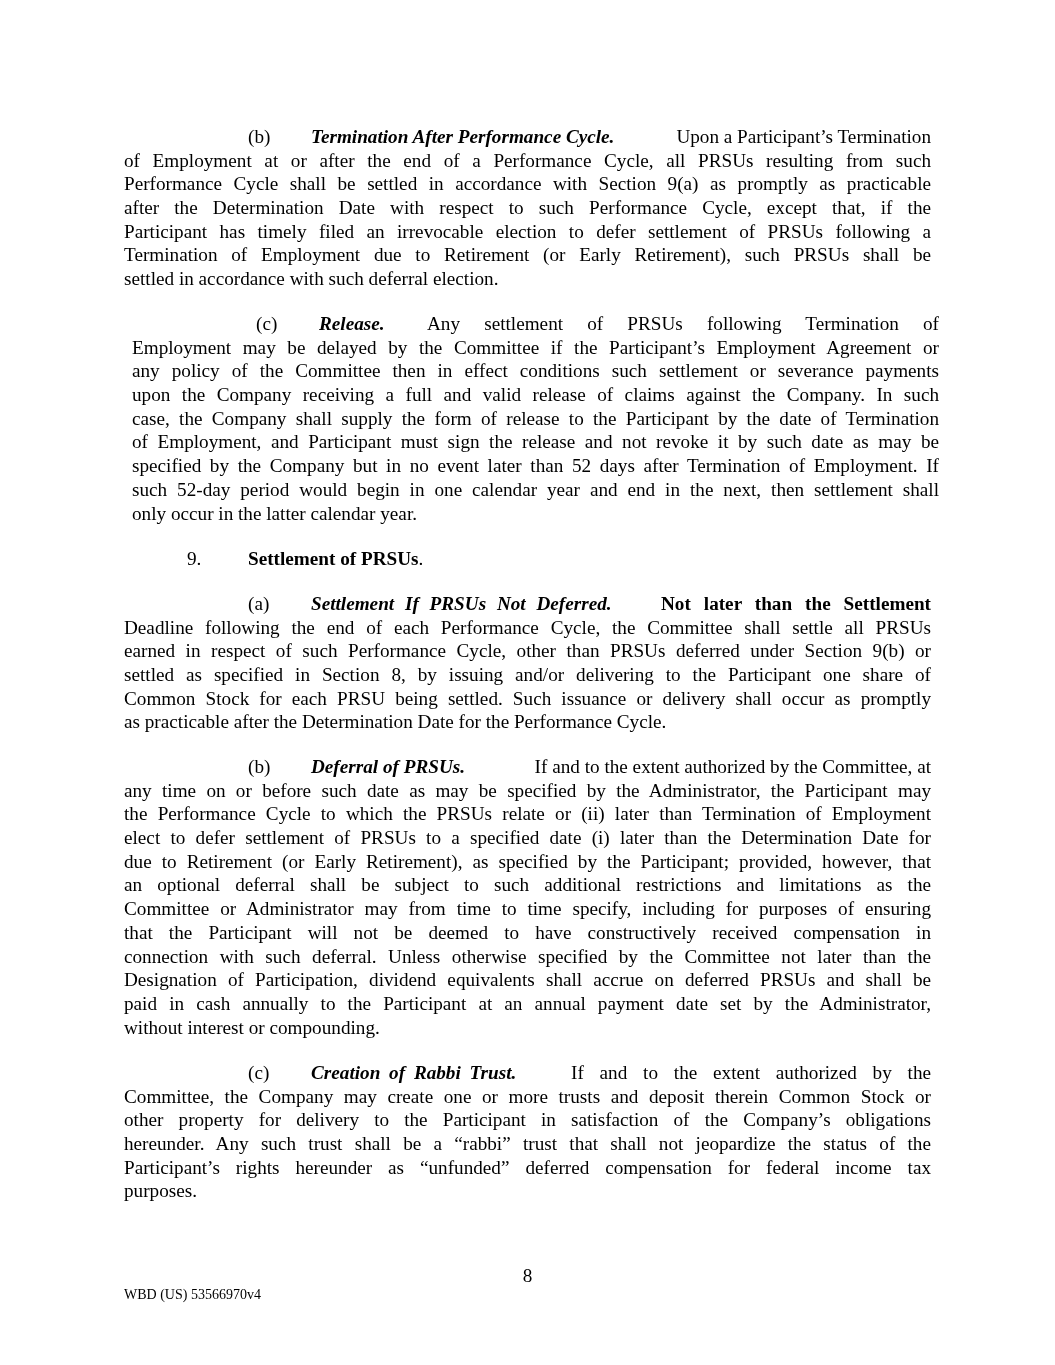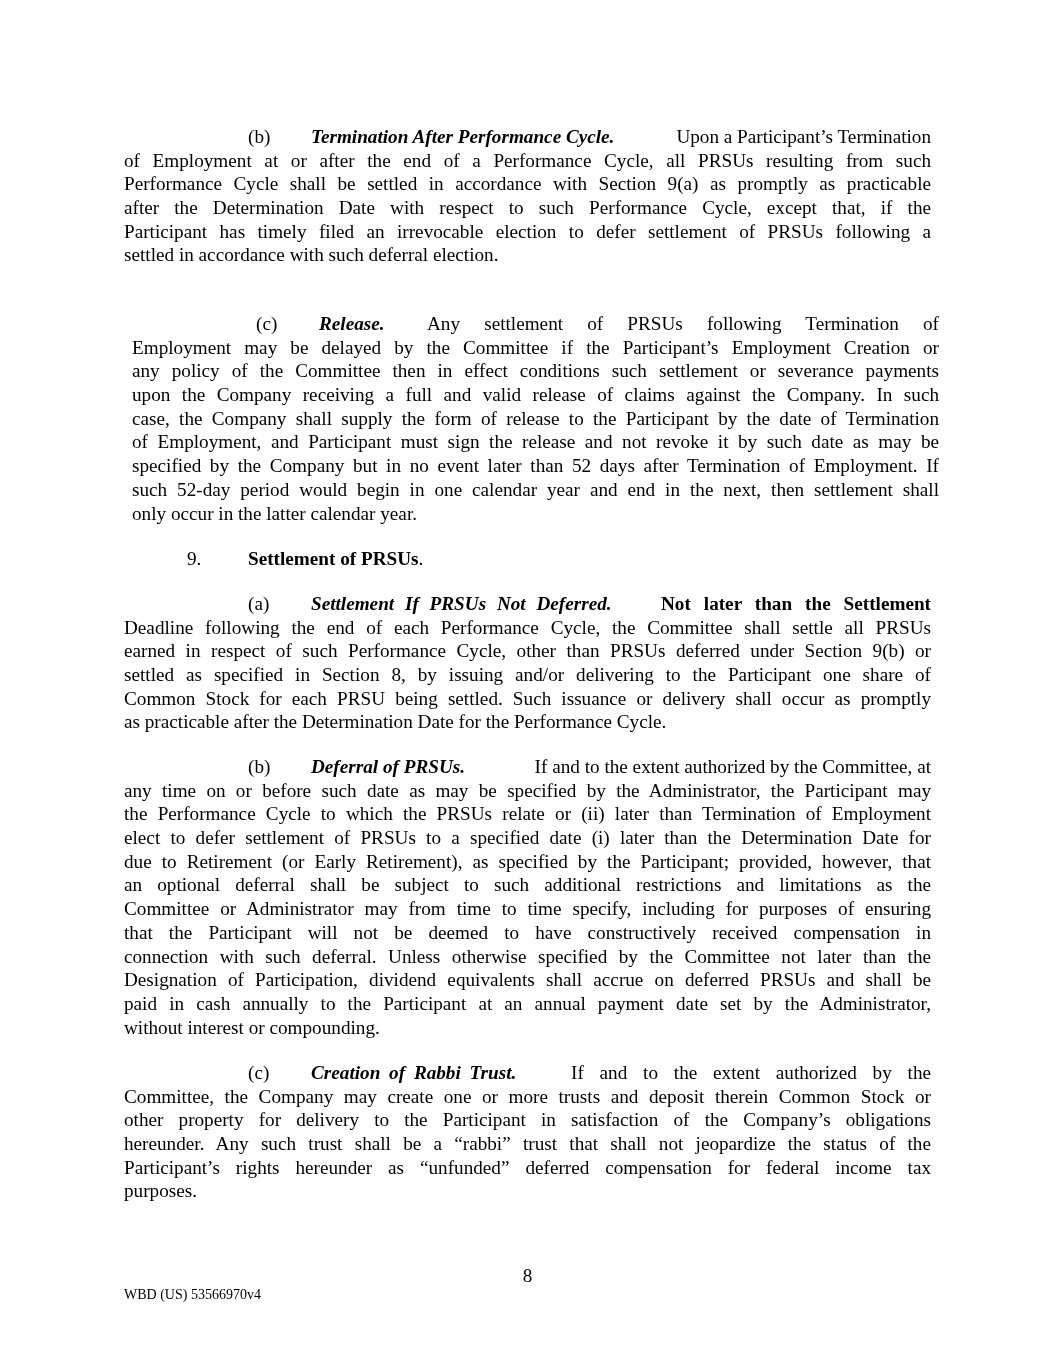--- a/index.html
+++ b/index.html
@@ -104,31 +104,32 @@
     <div class="firstline">
       <span>
         <span class="indent"></span><span class="marker">(b)</span><span class="title-bi">Termination After Performance Cycle.</span>
       </span>
       <span>Upon a Participant’s Termination</span>
     </div>
     <span class="line">of Employment at or after the end of a Performance Cycle, all PRSUs resulting from such</span>
     <span class="line">Performance Cycle shall be settled in accordance with Section 9(a) as promptly as practicable</span>
     <span class="line">after the Determination Date with respect to such Performance Cycle, except that, if the</span>
     <span class="line">Participant has timely filed an irrevocable election to defer settlement of PRSUs following a</span>
+    <span class="line">Termination of Employment due to Retirement (or Early Retirement), such PRSUs shall be</span>
     <span class="line last">settled in accordance with such deferral election.</span>
   </div>
 
   <div class="para" style="top:312px;margin-left:8px;">
     <div class="firstline">
       <span>
         <span class="indent"></span><span class="marker">(c)</span><span class="title-bi">Release.</span>
       </span>
       <span class="line" style="display:inline-block; width:512px;">Any settlement of PRSUs following Termination of</span>
     </div>
-    <span class="line">Employment may be delayed by the Committee if the Participant’s Employment Creation or</span>
+    <span class="line">Employment may be delayed by the Committee if the Participant’s Employment Agreement or</span>
     <span class="line">any policy of the Committee then in effect conditions such settlement or severance payments</span>
     <span class="line">upon the Company receiving a full and valid release of claims against the Company. In such</span>
     <span class="line">case, the Company shall supply the form of release to the Participant by the date of Termination</span>
     <span class="line">of Employment, and Participant must sign the release and not revoke it by such date as may be</span>
     <span class="line">specified by the Company but in no event later than 52 days after Termination of Employment. If</span>
     <span class="line">such 52-day period would begin in one calendar year and end in the next, then settlement shall</span>
     <span class="line last">only occur in the latter calendar year.</span>
   </div>
 
   <div class="heading">

